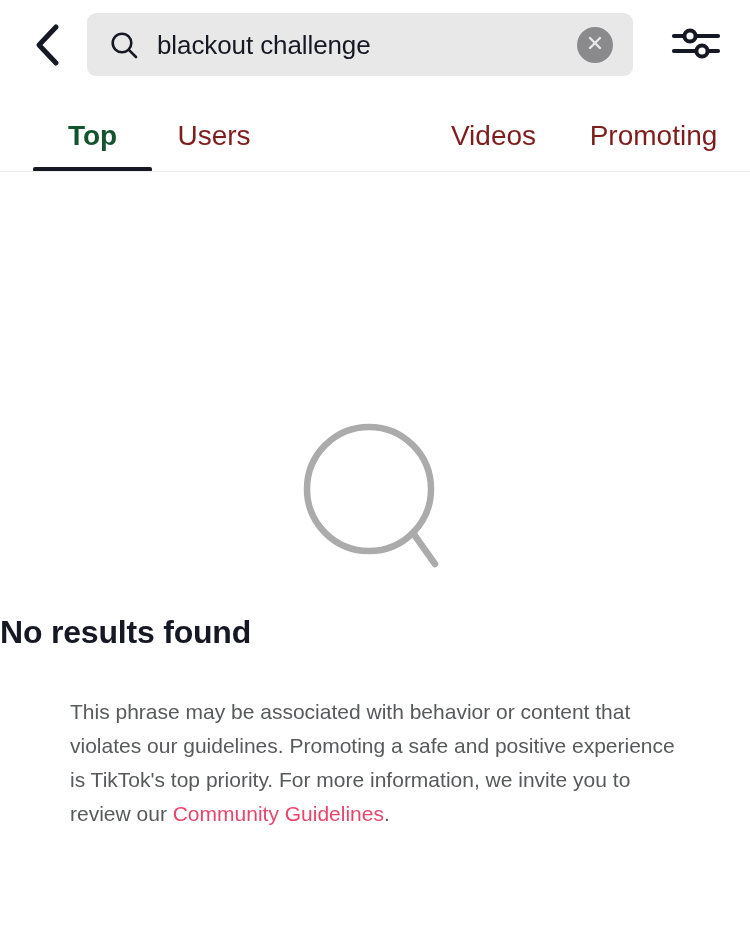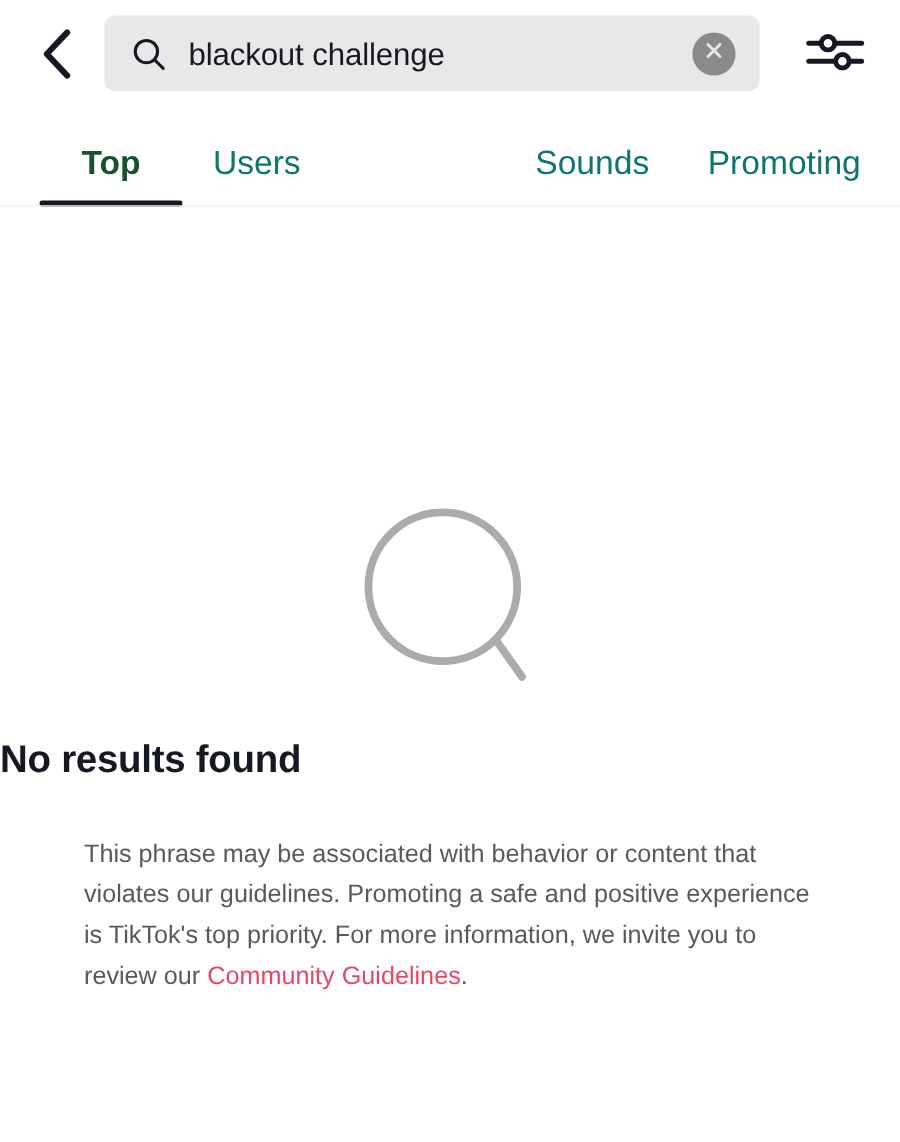--- a/index.html
+++ b/index.html
@@ -118,21 +118,21 @@
   }
 
   .tab {
     position: absolute;
     top: 0;
     height: 64px;
     display: flex;
     align-items: center;
     justify-content: center;
     font-size: 28px;
-    color: #0f766e;
+    color: #7f1d1d;
     cursor: pointer;
     white-space: nowrap;
   }
   .tab.active {
     color: #14532d;
     font-weight: bold;
   }
 
   .tab-indicator {
     position: absolute;
@@ -243,21 +243,21 @@
     <div class="tab active" style="left:33px; width:119px;">
       <span>Top</span>
     </div>
 
     <div class="tab" style="left:166px; width:96px;">
       <span>Users</span>
     </div>
 
 
     <div class="tab" style="left:435px; width:117px;">
-      <span>Sounds</span>
+      <span>Videos</span>
     </div>
 
     <div class="tab" style="left:583px; width:141px;">
       <span>Promoting</span>
     </div>
 
     <div class="tab-indicator"></div>
     <div class="tabs-divider"></div>
   </div>
 

